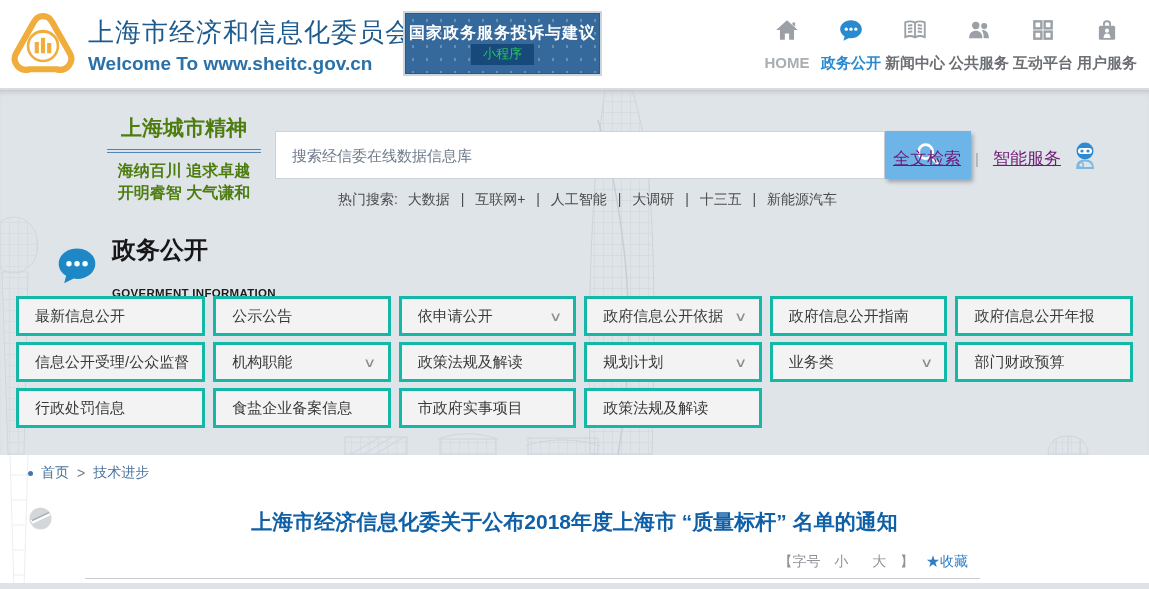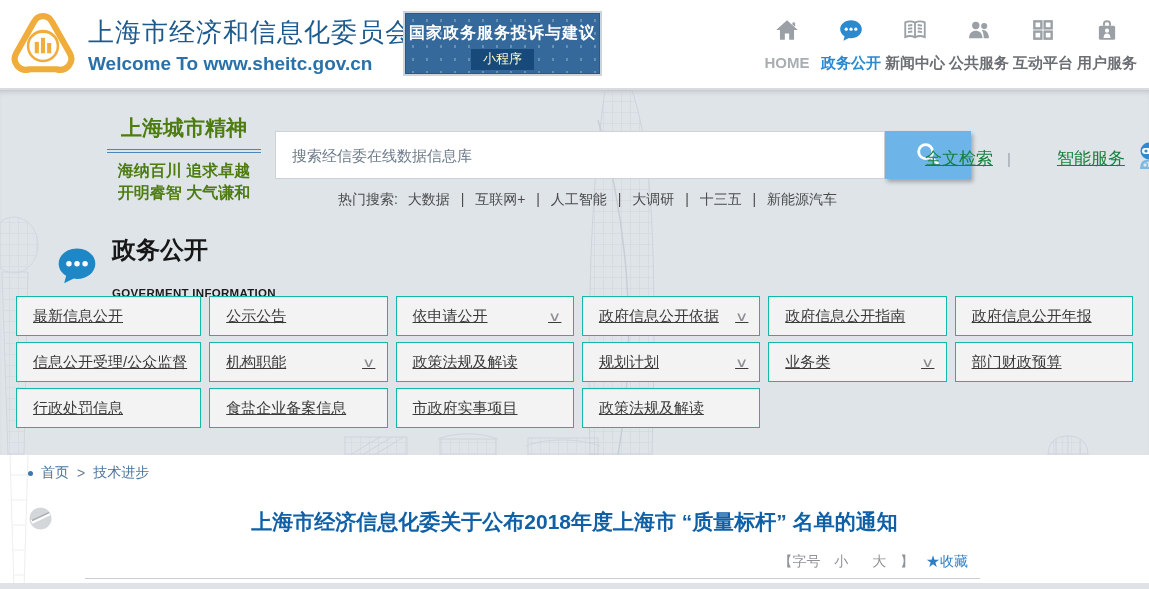--- a/index.html
+++ b/index.html
@@ -10,21 +10,21 @@
   .site-header { position:absolute; left:0; top:0; width:1149px; height:90px; background:#fff; border-bottom:2px solid #d8dbdf; z-index:5; }
   .logo { position:absolute; left:10px; top:11px; width:66px; height:66px; cursor:pointer; }
   .site-title-block { position:absolute; left:88px; top:15px; cursor:pointer; }
   .site-name { font-size:26px; font-weight:normal; color:#1c5a8e; letter-spacing:1px; }
   .site-tagline { font-size:19px; font-weight:bold; color:#2a71a9; margin-top:3px; }
 
   .gov-banner { position:absolute; left:405px; top:13px; width:195px; height:61px; background:#35699b;
     background-image:radial-gradient(rgba(255,255,255,.25) 1.2px, rgba(255,255,255,0) 1.4px);
     background-size:14px 13px; border:1px solid #27598a; box-shadow:0 0 0 2px #ccd4dc; text-align:center; cursor:pointer; }
   .banner-title { margin-top:9px; font-size:16px; font-weight:bold; color:#fff; letter-spacing:1px; }
-  .banner-badge { display:inline-block; margin-top:5px; padding:1px 12px 2px; background:#17497a; color:#fef9c3; font-size:13px; }
+  .banner-badge { display:inline-block; padding:1px 12px 2px; background:#17497a; color:#22c55e; font-size:13px; }
 
   .main-nav { position:absolute; right:10px; top:17px; display:flex; }
   .nav-item { width:64px; display:flex; flex-direction:column; align-items:center; gap:7px; cursor:pointer; }
   .nav-item .lbl { font-size:15px; font-weight:bold; color:#6b6f73; white-space:nowrap; }
   .nav-item.nav-home .lbl { color:#a9aeb3; }
   .nav-item.nav-active .lbl { color:#2a8ad0; }
 
   
   .mid-band { position:absolute; left:0; top:90px; width:1149px; height:365px; background:#dfe4e9;
     box-shadow:inset 0 5px 7px -5px rgba(0,0,0,.22); }
@@ -35,40 +35,40 @@
   .spirit-line { font-size:16px; font-weight:bold; margin-top:7px; line-height:1.35; }
 
   .search-row { position:absolute; left:275px; top:41px; display:flex; }
   .search-input { width:610px; height:48px; border:1px solid #ccd2d8; padding:0 16px; font-size:15px;
     color:#333; outline:none; font-family:"Liberation Sans", sans-serif; }
   .search-input::placeholder { color:#6e7b8b; opacity:1; }
   .search-btn { width:86px; height:48px; border:none; background:#6db5e9; cursor:pointer;
     box-shadow:2px 3px 4px rgba(0,0,0,.28); display:flex; align-items:center; justify-content:center; }
 
   .quick-links { position:absolute; left:893px; top:50px; display:flex; align-items:center; gap:14px; font-size:17px; }
-  .quick-links a { color:#15803d; text-decoration:underline; cursor:pointer; white-space:nowrap;margin-left:32px; }
+  .quick-links a { color:#701a75; text-decoration:underline; cursor:pointer; white-space:nowrap; }
   .ql-sep { color:#9aa2ab; font-size:15px; }
   .robot { margin-left:-6px; cursor:pointer; }
 
   .hot-search { position:absolute; left:338px; top:101px; font-size:14px; color:#4b4b4b; white-space:nowrap; }
   .hot-search .term { cursor:pointer; }
   .hot-search .hsep { margin:0 7px; color:#4b4b4b; }
 
   
   .section-header { position:absolute; left:55px; top:144px; display:flex; align-items:center; gap:13px; }
   .section-text .t1 { font-size:24px; font-weight:bold; color:#161616; }
   .section-text .t2 { font-size:11.5px; font-weight:bold; color:#1b1b1b; margin-top:21px; letter-spacing:.3px; }
   .section-toggle { position:absolute; left:305px; top:156px; width:116px; height:30px; background:#54575b;
     color:#fff; font-size:15px; text-align:center; line-height:30px; cursor:pointer; letter-spacing:1px; }
 
   
   .menu-grid { position:absolute; left:0; top:206px; width:1149px; padding:0 16px;
     display:grid; grid-template-columns:repeat(6,1fr); gap:6px 8px; }
-  .menu-cell { height:40px; background:#f3f3f4; border:1px solid #14b8a6; display:flex; align-items:center;
-    justify-content:space-between; padding:0 13px 0 16px; font-size:15px; color:#3a3a3a; cursor:pointer; white-space:nowrap;text-decoration:underline; }
+  .menu-cell { height:40px; background:#f3f3f4; border:3px solid #14b8a6; display:flex; align-items:center;
+    justify-content:space-between; padding:0 13px 0 16px; font-size:15px; color:#3a3a3a; cursor:pointer; white-space:nowrap; }
   .menu-cell .chev { color:#8b8f94; font-size:13px; transform:scaleX(1.4); }
 
   
   .lower { position:absolute; left:0; top:455px; width:986px; height:134px; background:#fff; }
   .breadcrumb { position:absolute; left:28px; top:9px; display:flex; align-items:center; gap:8px;
     font-size:14px; color:#4a749e; }
   .bc-bullet { width:5px; height:5px; border-radius:50%; background:#3f76ad; }
   .breadcrumb a { color:#4a749e; cursor:pointer; text-decoration:none; }
   .bc-sep { color:#6f7d89; }
 

